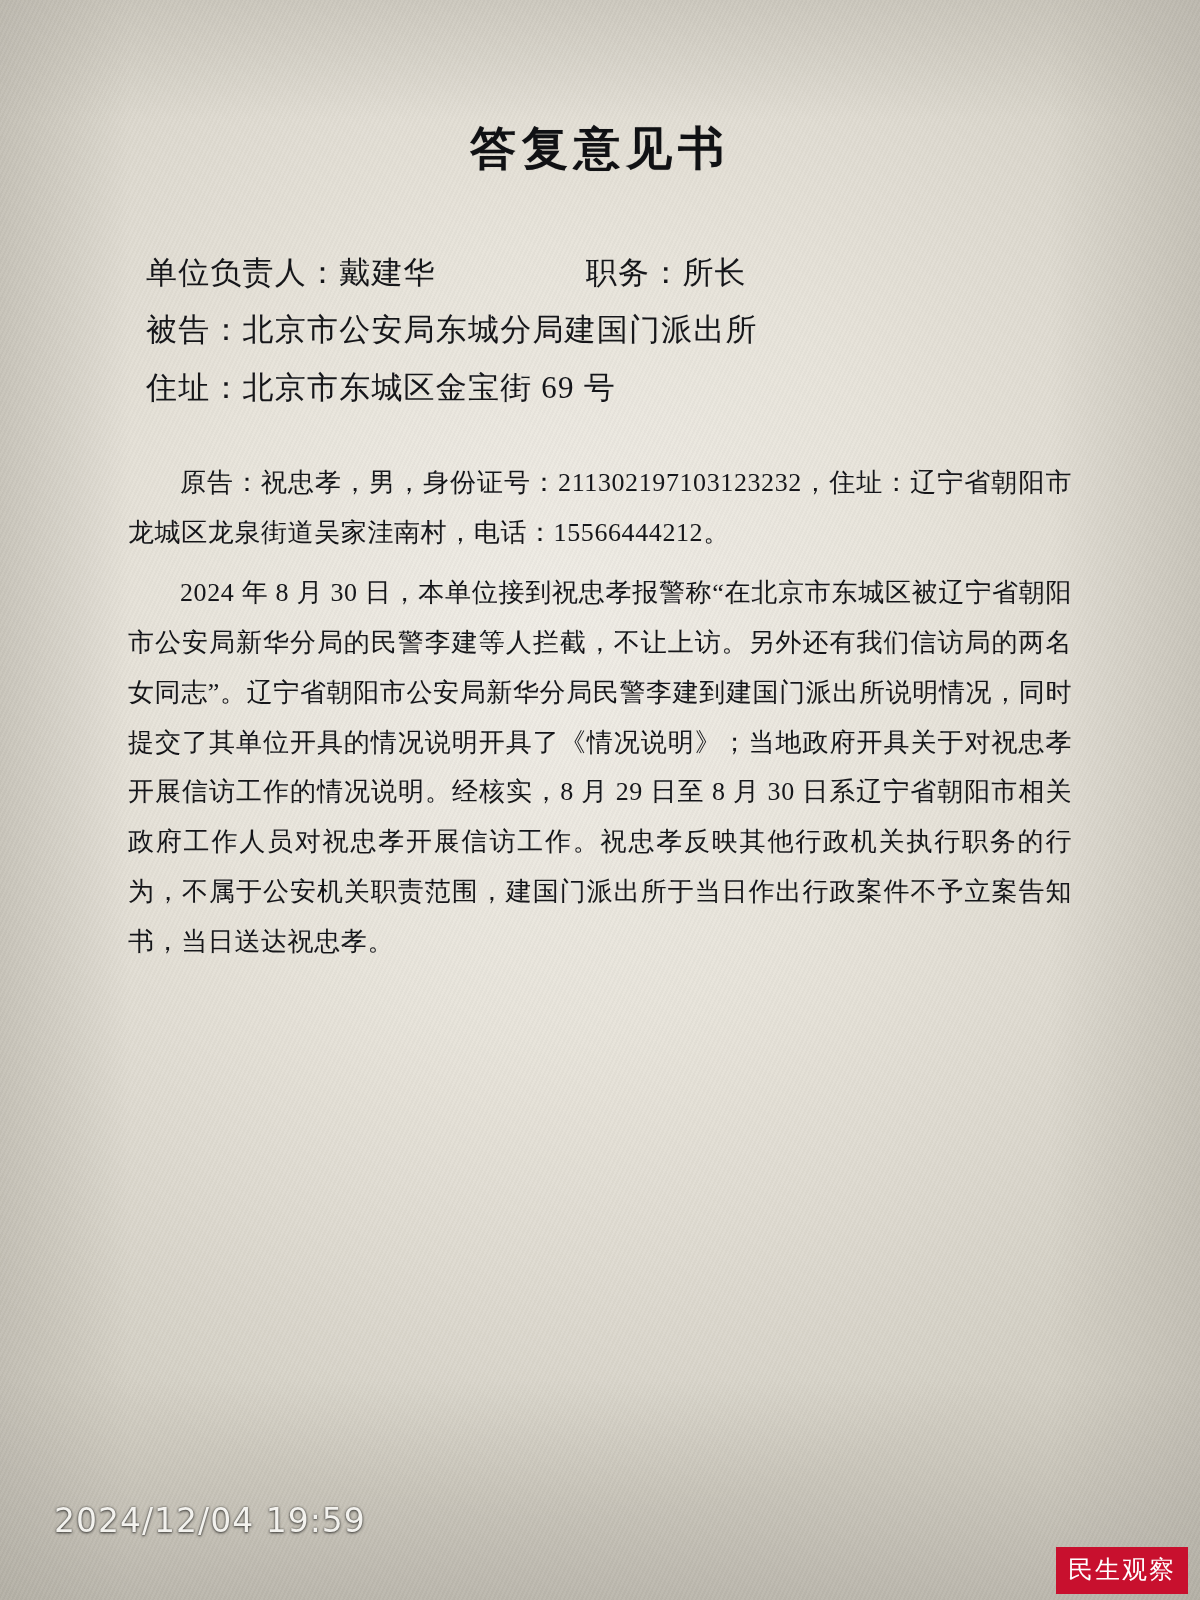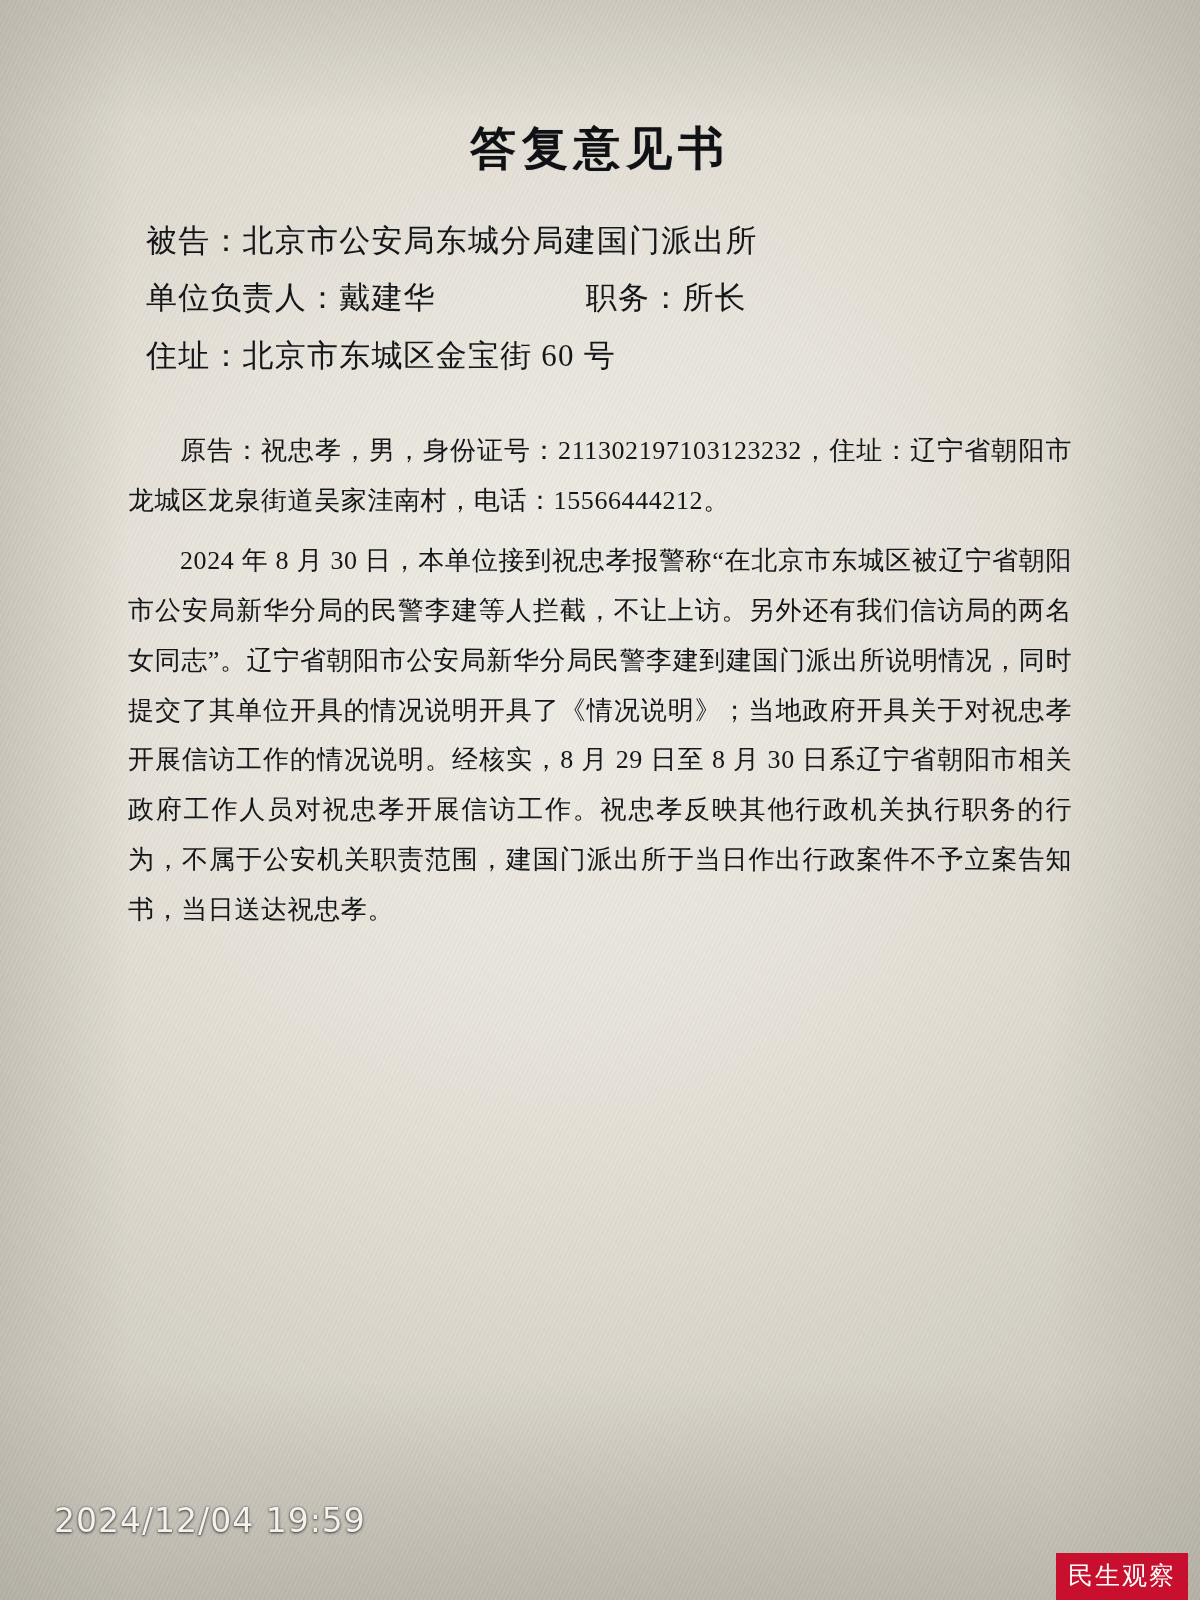--- a/index.html
+++ b/index.html
@@ -55,21 +55,21 @@
     padding: 0 128px;
     color: #15161a;
   }
 
   .doc-title {
     text-align: center;
     font-size: 46px;
     letter-spacing: 6px;
     font-weight: 600;
     margin-top: 118px;
-    margin-bottom: 32px;
+    margin-bottom: 64px;
     color: #101114;
     text-shadow: 0 0 1px rgba(0,0,0,0.25);
   }
 
   .party-block {
     font-size: 31px;
     line-height: 1.85;
     letter-spacing: 1.2px;
     padding-left: 18px;
   }
@@ -107,21 +107,21 @@
     font-size: 33px;
     color: #f3f2ee;
     letter-spacing: 1px;
     text-shadow: 0 1px 3px rgba(0,0,0,0.65), 0 0 2px rgba(0,0,0,0.5);
     text-align: center;
   }
 
   .watermark {
     position: absolute;
     right: 12px;
-    bottom: 0;
+    bottom: 6px;
     z-index: 6;
     background: #c8102e;
     color: #ffffff;
     font-family: "DejaVu Sans", "Liberation Sans", sans-serif;
     font-size: 25px;
     letter-spacing: 2px;
     padding: 6px 12px 8px 12px;
   }
 </style>
 </head>
@@ -134,27 +134,27 @@
   <div class="shade-right"></div>
   <div class="shade-bottom"></div>
   <div class="grain"></div>
 
   <div class="content">
 
     <div class="doc-title">答复意见书</div>
 
     <div class="party-block">
       <div class="party-row">
+        <span>单位负责人：</span><span>戴建华</span><span class="gap"></span><span>职务：</span><span>所长</span>
+      </div>
+      <div class="party-row">
         <span>被告：</span><span>北京市公安局东城分局建国门派出所</span>
       </div>
       <div class="party-row">
-        <span>单位负责人：</span><span>戴建华</span><span class="gap"></span><span>职务：</span><span>所长</span>
-      </div>
-      <div class="party-row">
-        <span>住址：</span><span>北京市东城区金宝街 60 号</span>
+        <span>住址：</span><span>北京市东城区金宝街 69 号</span>
       </div>
     </div>
 
     <div class="body-block">
       <p class="para">原告：祝忠孝，男，身份证号：211302197103123232，住址：辽宁省朝阳市龙城区龙泉街道吴家洼南村，电话：15566444212。</p>
       <p class="para">2024 年 8 月 30 日，本单位接到祝忠孝报警称“在北京市东城区被辽宁省朝阳市公安局新华分局的民警李建等人拦截，不让上访。另外还有我们信访局的两名女同志”。辽宁省朝阳市公安局新华分局民警李建到建国门派出所说明情况，同时提交了其单位开具的情况说明开具了《情况说明》；当地政府开具关于对祝忠孝开展信访工作的情况说明。经核实，8 月 29 日至 8 月 30 日系辽宁省朝阳市相关政府工作人员对祝忠孝开展信访工作。祝忠孝反映其他行政机关执行职务的行为，不属于公安机关职责范围，建国门派出所于当日作出行政案件不予立案告知书，当日送达祝忠孝。</p>
     </div>
 
   </div>
 

